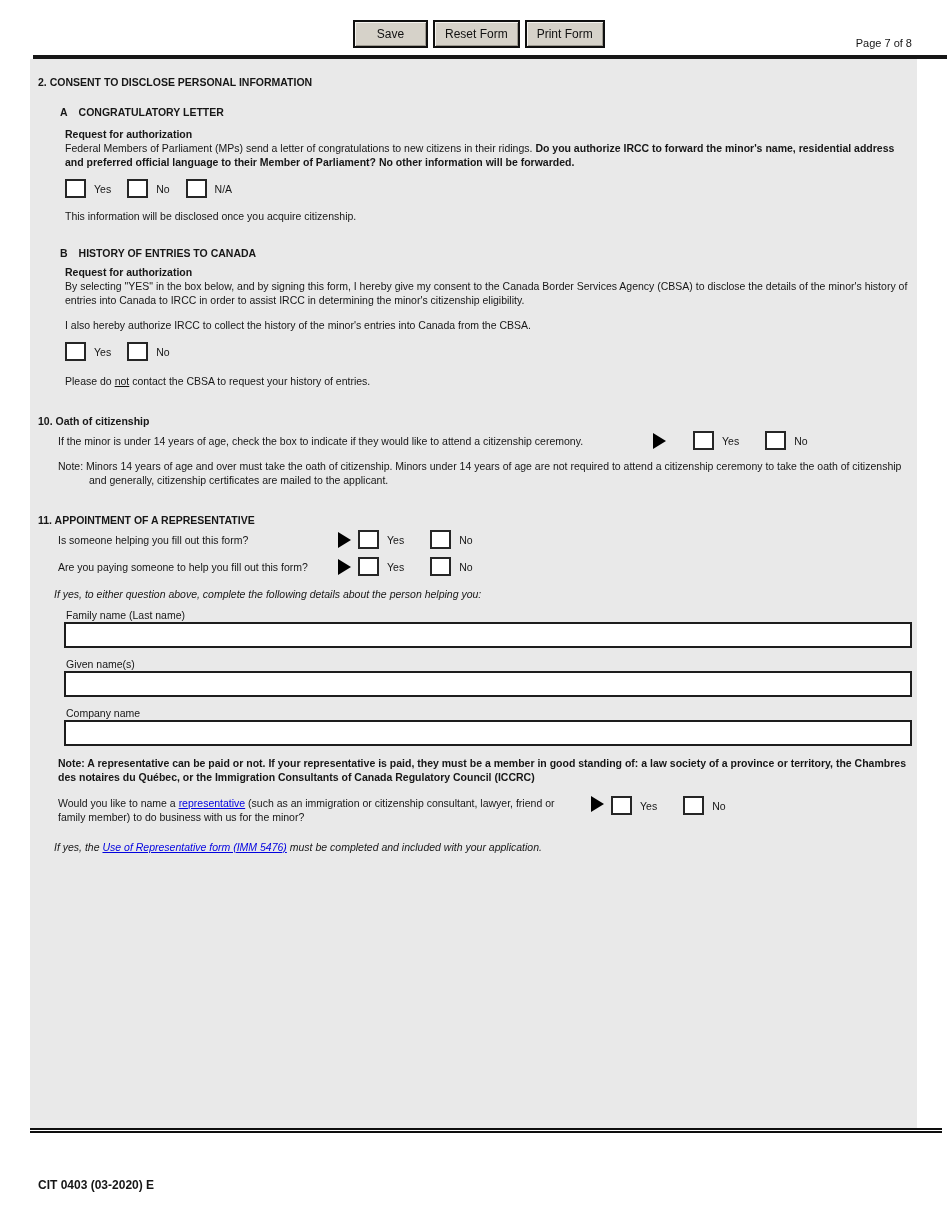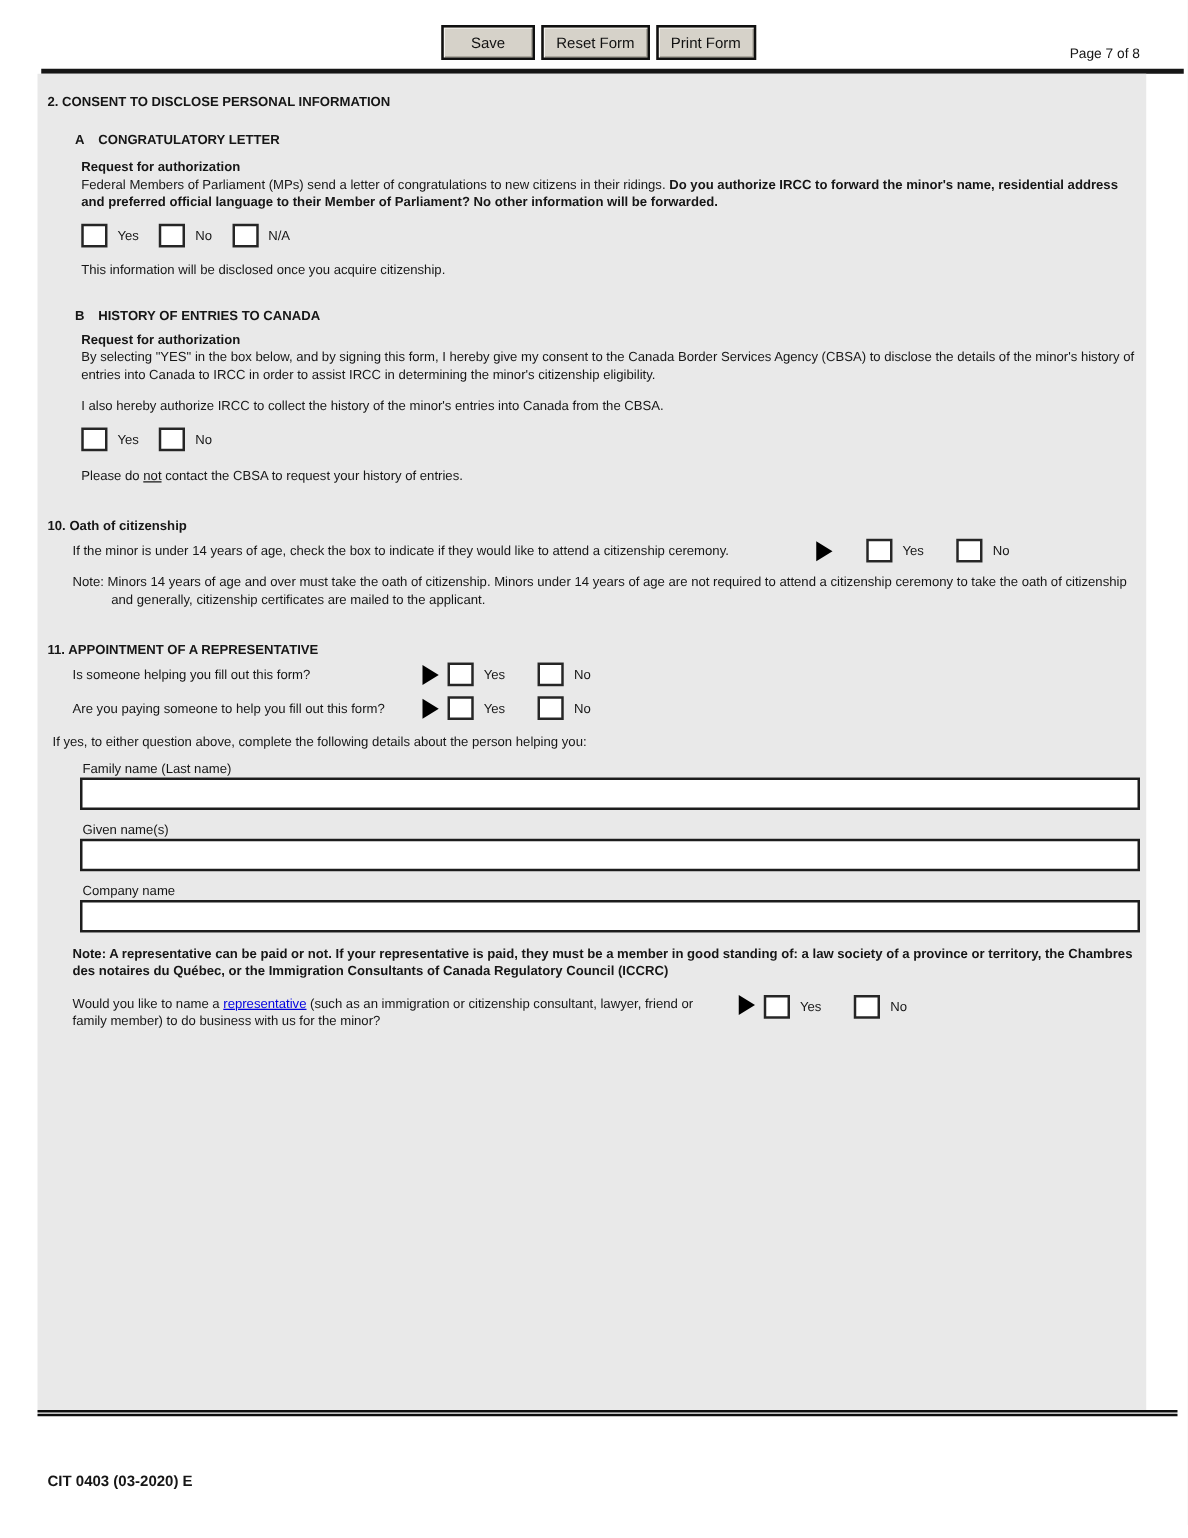--- a/index.html
+++ b/index.html
@@ -51,21 +51,21 @@
     border-left: 13px solid #000;
     border-top: 8px solid transparent;
     border-bottom: 8px solid transparent;
   }
   .q-row { display: flex; align-items: center; margin: 3px 5px 0 28px; }
   .q-row .q { flex: 0 0 auto; }
   .q-row .grp { display: flex; align-items: center; }
 
   .note-hang { margin: 9px 5px 0 28px; padding-left: 31px; text-indent: -31px; }
   .note-bold { font-weight: bold; margin: 10px 5px 0 28px; }
-  .plain28 { margin: 11px 5px 0 12px; }
+  .plain28 { margin: 11px 5px 0 24px; font-style: italic; }
 
   .field-label { margin: 7px 5px 0 36px; }
   .text-input {
     display: block; margin-left: 34px; width: 848px; height: 26px;
     border: 2px solid #1d1d1d; background: #ffffff;
     font: inherit; padding: 0 6px;
   }
   .link { color: #0202df; text-decoration: underline; cursor: pointer; }
   .u { text-decoration: underline; }
   .b { font-weight: bold; }
@@ -213,17 +213,20 @@
         <span class="checkbox"></span>
         <span>Yes</span>
       </div>
       <div class="cb-item">
         <span class="checkbox"></span>
         <span>No</span>
       </div>
     </div>
   </div>
 
+  <div class="plain28" style="margin-top:16px">
+    <span>If yes, the </span><a class="link">Use of Representative form (IMM 5476)</a><span> must be completed and included with your application.</span>
+  </div>
 
 </div>
 
 <div class="footer-rule"></div>
 <div class="form-code">CIT 0403 (03-2020) E</div>
 
 </body></html>

